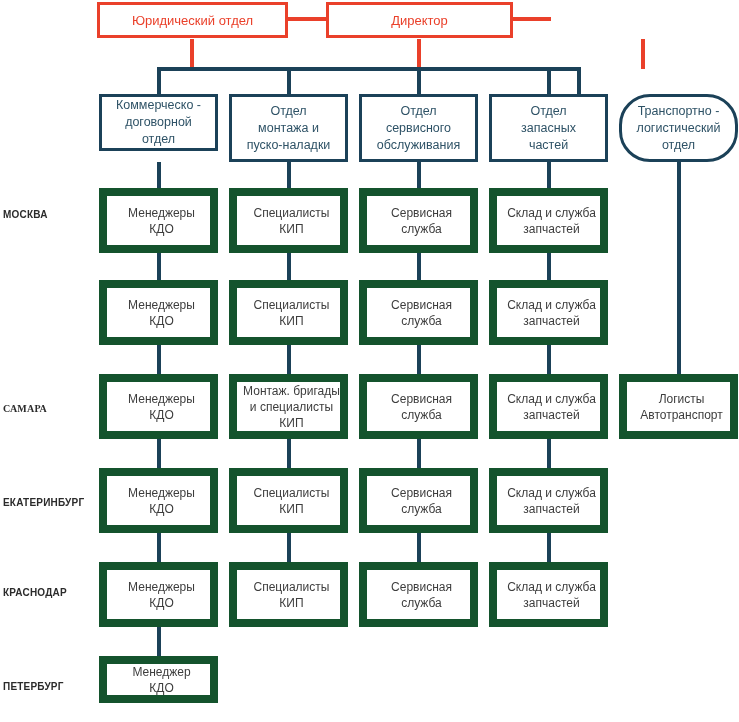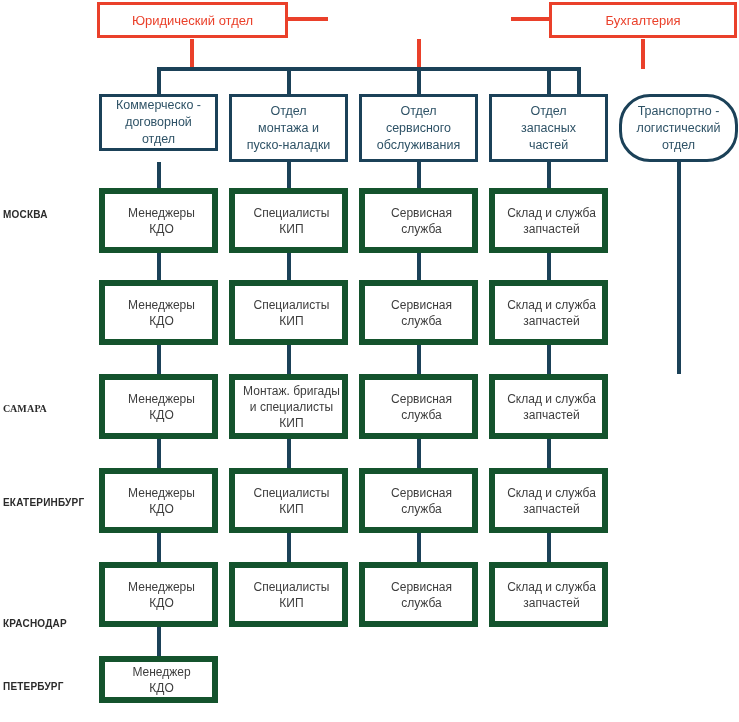--- a/index.html
+++ b/index.html
@@ -46,21 +46,21 @@
     align-items: center;
     justify-content: center;
     text-align: center;
     box-sizing: border-box;
     z-index: 5;
   }
 
   
   .cell-box {
     position: absolute;
-    border: 6px solid #14532d;
+    border: 8px solid #14532d;
     background: #ffffff;
     color: #3d3d3d;
     font-size: 12px;
     line-height: 16px;
     display: flex;
     align-items: center;
     justify-content: center;
     text-align: center;
     box-sizing: border-box;
     z-index: 4;
@@ -105,22 +105,22 @@
 
   <div class="conn navy" style="left:157px; top:67px; width:4px; height:28px;"></div>
   <div class="conn navy" style="left:287px; top:67px; width:4px; height:28px;"></div>
   <div class="conn navy" style="left:417px; top:67px; width:4px; height:28px;"></div>
   <div class="conn navy" style="left:547px; top:67px; width:4px; height:28px;"></div>
   <div class="conn navy" style="left:577px; top:67px; width:4px; height:28px;"></div>
 
   <div class="top-box" style="left:97px; top:2px; width:191px; height:36px;">
     <span>Юридический отдел</span>
   </div>
-  <div class="top-box" style="left:549px; top:2px; width:188px; height:36px;">
-    <span>Бухгалтерия</span>
+  <div class="top-box" style="left:326px; top:2px; width:187px; height:36px;">
+    <span>Директор</span>
   </div>
 
   <div class="dept-box" style="left:99px; top:94px; width:119px; height:57px;">
     <span class="multiline">Коммерческо -<br>договорной<br>отдел</span>
   </div>
   <div class="dept-box" style="left:229px; top:94px; width:119px; height:68px;">
     <span class="multiline">Отдел<br>монтажа и<br>пуско-наладки</span>
   </div>
   <div class="dept-box" style="left:359px; top:94px; width:119px; height:68px;">
     <span class="multiline">Отдел<br>сервисного<br>обслуживания</span>
@@ -155,21 +155,21 @@
   <div class="conn navy" style="left:547px; top:251px; width:4px; height:29px;"></div>
   <div class="conn navy" style="left:547px; top:345px; width:4px; height:29px;"></div>
   <div class="conn navy" style="left:547px; top:439px; width:4px; height:29px;"></div>
   <div class="conn navy" style="left:547px; top:533px; width:4px; height:29px;"></div>
 
   <div class="conn navy" style="left:677px; top:162px; width:4px; height:212px;"></div>
 
   <div class="city-label" style="top:208px;"><span class="multiline">МОСКВА</span></div>
   <div class="city-label" style="top:402px;font-family:Liberation Serif, serif;"><span class="multiline">САМАРА</span></div>
   <div class="city-label" style="top:496px;"><span class="multiline">ЕКАТЕРИНБУРГ</span></div>
-  <div class="city-label" style="top:617px;"><span class="multiline">КРАСНОДАР</span></div>
+  <div class="city-label" style="top:586px;"><span class="multiline">КРАСНОДАР</span></div>
   <div class="city-label" style="top:680px;"><span class="multiline">ПЕТЕРБУРГ</span></div>
 
   <div class="cell-box" style="left:99px; top:188px; width:119px; height:65px;">
     <span class="multiline">Менеджеры<br>КДО</span>
     </div>
   <div class="cell-box" style="left:229px; top:188px; width:119px; height:65px;">
     <span class="multiline">Специалисты<br>КИП</span>
     </div>
   <div class="cell-box" style="left:359px; top:188px; width:119px; height:65px;">
     <span class="multiline">Сервисная<br>служба</span>
@@ -196,20 +196,23 @@
     </div>
   <div class="cell-box" style="left:229px; top:374px; width:119px; height:65px;">
     <span class="multiline">Монтаж. бригады<br>и специалисты<br>КИП</span>
     </div>
   <div class="cell-box" style="left:359px; top:374px; width:119px; height:65px;">
     <span class="multiline">Сервисная<br>служба</span>
     </div>
   <div class="cell-box" style="left:489px; top:374px; width:119px; height:65px;">
     <span class="multiline">Склад и служба<br>запчастей</span>
     </div>
+  <div class="cell-box" style="left:619px; top:374px; width:119px; height:65px;">
+    <span class="multiline">Логисты<br>Автотранспорт</span>
+    </div>
 
   <div class="cell-box" style="left:99px; top:468px; width:119px; height:65px;">
     <span class="multiline">Менеджеры<br>КДО</span>
     </div>
   <div class="cell-box" style="left:229px; top:468px; width:119px; height:65px;">
     <span class="multiline">Специалисты<br>КИП</span>
     </div>
   <div class="cell-box" style="left:359px; top:468px; width:119px; height:65px;">
     <span class="multiline">Сервисная<br>служба</span>
     </div>

